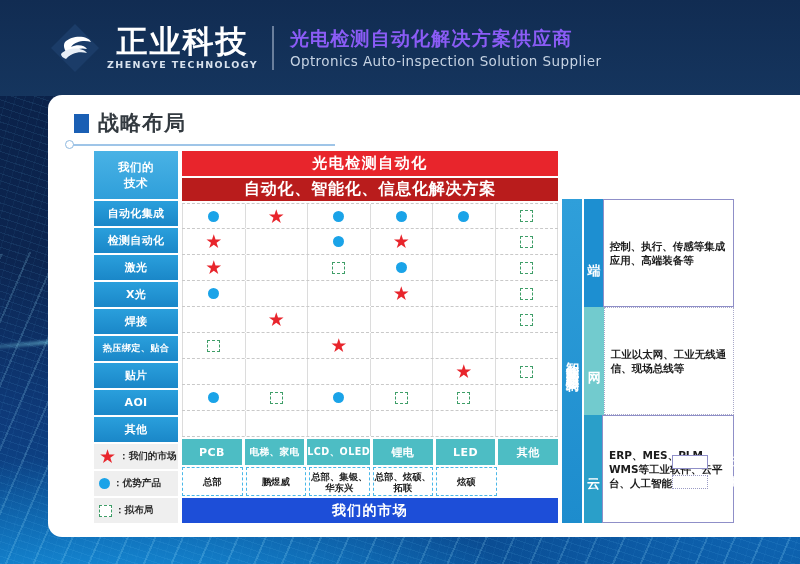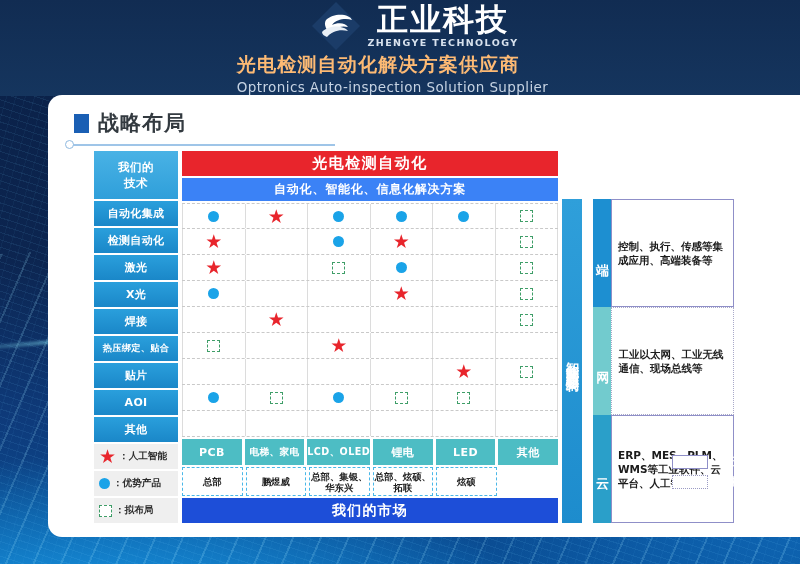--- a/index.html
+++ b/index.html
@@ -32,32 +32,32 @@
   }
   #bg .glow {
     position:absolute; left:-6%; top:58%; width:62%; height:4px;
     background:linear-gradient(90deg, rgba(120,235,255,0), #8ff0ff 46%, rgba(120,235,255,0));
     filter:blur(1px); transform:rotate(-5deg);
   }
   #bg .topband2 { position:absolute; left:0; right:0; top:0; height:96px;
     background:linear-gradient(180deg,#112c52 0%, #15355e 100%); }
 
   
-  #header { position:absolute; left:0; top:0; width:785px; height:96px; z-index:5;
-            display:flex; align-items:center;flex-direction:column; }
+  #header { position:absolute; left:6px; top:0; width:785px; height:96px; z-index:5;
+            display:flex; align-items:center; }
   .logo-wrap { display:flex; align-items:center; margin-left:43px; }
   .logo-mark { width:52px; height:52px; position:relative; flex:0 0 auto; }
   .logo-cn { display:flex; flex-direction:column; align-items:center; margin-left:6px; }
   .logo-cn .big { color:#ffffff; font-size:31px; font-weight:bold; letter-spacing:2px;
                   line-height:34px; font-family:"DejaVu Sans", sans-serif; }
   .logo-cn .small { color:#d8e2ee; font-size:9.5px; font-weight:bold; letter-spacing:1.4px;
                     line-height:14px; }
   .vbar { width:2px; height:44px; background:#6a7f9c; margin:0 16px 0 14px; }
   .slogan { display:flex; flex-direction:column; justify-content:center; }
-  .slogan .cn { color:#fdba74; font-size:19px; font-weight:bold; letter-spacing:1.2px; line-height:25px; }
+  .slogan .cn { color:#8b5cf6; font-size:19px; font-weight:bold; letter-spacing:1.2px; line-height:25px; }
   .slogan .en { color:#c6d3e3; font-size:13.5px; letter-spacing:.4px; line-height:20px; }
 
   
   #card { position:absolute; left:48px; top:95px; width:800px; height:442px;
           background:#ffffff; border-radius:14px; z-index:4; }
 
   
   #title-row { position:absolute; left:26px; top:14px; display:flex; align-items:center; }
   #title-sq { width:15px; height:19px; background:#1a5fb4; margin-right:9px; }
   #title-tx { font-size:21px; font-weight:bold; color:#333a40; letter-spacing:1px; }
@@ -79,21 +79,21 @@
             justify-content:center; letter-spacing:.3px; white-space:nowrap; }
   .lc-row.tight { font-size:9.2px; }
   .lc-legend { height:26px; background:#efefef; display:flex; align-items:center;
                padding-left:5px; gap:3px; }
   .lc-legend .lbl { font-size:9.6px; font-weight:bold; color:#2b2b2b; }
 
   
   #midcol { flex:1 1 auto; display:flex; flex-direction:column; gap:2px; min-width:0; }
   .band-red { height:25px; background:#e8252c; color:#fff; font-size:15px; font-weight:bold;
               display:flex; align-items:center; justify-content:center; letter-spacing:1.5px; }
-  .band-blue { height:23px; background:#3b82f6; color:#fff; font-size:12px; font-weight:bold;
+  .band-blue { height:23px; background:#b91c1c; color:#fff; font-size:16px; font-weight:bold;
                display:flex; align-items:center; justify-content:center; letter-spacing:.8px; }
   .matrix { display:flex; flex-direction:column; }
   .mrow { height:26px; display:flex; border-bottom:1px dashed #c9c9c9; }
   .mrow:first-child { border-top:1px dashed #c9c9c9; }
   .mcell { flex:1 1 0; border-right:1px solid #dcdcdc; display:flex; align-items:center;
            justify-content:center; min-width:0; }
   .mcell:first-child { border-left:1px solid #dcdcdc; }
 
   .star { color:#e8252c; font-size:19px; line-height:19px; }
   .dot  { width:11px; height:11px; border-radius:50%; background:#1aa3e8; }
@@ -108,21 +108,21 @@
   .comp-row { height:29px; display:flex; gap:3px; }
   .comp { flex:1 1 0; border:1.4px dashed #49b7e8; background:#fff; color:#222;
           font-size:9.4px; font-weight:bold; display:flex; align-items:center;
           justify-content:center; text-align:center; line-height:11px; padding:0 1px; }
   .comp.blank { border:none; }
 
   .market { height:25px; background:#1d4ed8; color:#fff; font-size:14px; font-weight:bold;
             display:flex; align-items:center; justify-content:center; letter-spacing:1.2px; }
 
   
-  #rightcol { width:172px; flex:0 0 auto; display:flex; gap:11px;margin-top:48px; }
+  #rightcol { width:172px; flex:0 0 auto; display:flex; gap:2px;margin-top:48px; }
   #arch-label { width:36px; background:linear-gradient(180deg,#2f9fda,#1d8ccd);
                 color:#fff; font-size:13px; font-weight:bold; display:flex;
                 align-items:center; justify-content:center; letter-spacing:2px; }
   #arch-label span { writing-mode:vertical-rl; text-orientation:upright; line-height:20px; }
   #layers { flex:1 1 auto; display:flex; flex-direction:column; }
   .layer { flex:1 1 0; display:flex; }
   .layer .tag { width:32px; color:#fff; font-size:13px; font-weight:bold;
                 display:flex; align-items:center; justify-content:center; }
   .layer .tag span { writing-mode:vertical-rl; text-orientation:upright; }
   .layer .desc { flex:1 1 auto; background:#fff; color:#1b1b1b; font-size:10.5px;
@@ -197,21 +197,21 @@
       <div class="lc-row">激光</div>
       <div class="lc-row">X光</div>
       <div class="lc-row">焊接</div>
       <div class="lc-row tight">热压绑定、贴合</div>
       <div class="lc-row">贴片</div>
       <div class="lc-row">AOI</div>
       <div class="lc-row">其他</div>
 
       <div class="lc-legend">
         <span class="star">★</span>
-        <span class="lbl">：人工智能</span>
+        <span class="lbl">：我们的市场</span>
       </div>
       <div class="lc-legend">
         <span class="dot"></span>
         <span class="lbl">：优势产品</span>
       </div>
       <div class="lc-legend">
         <span class="plan"></span>
         <span class="lbl">：拟布局</span>
       </div>
     </div>

